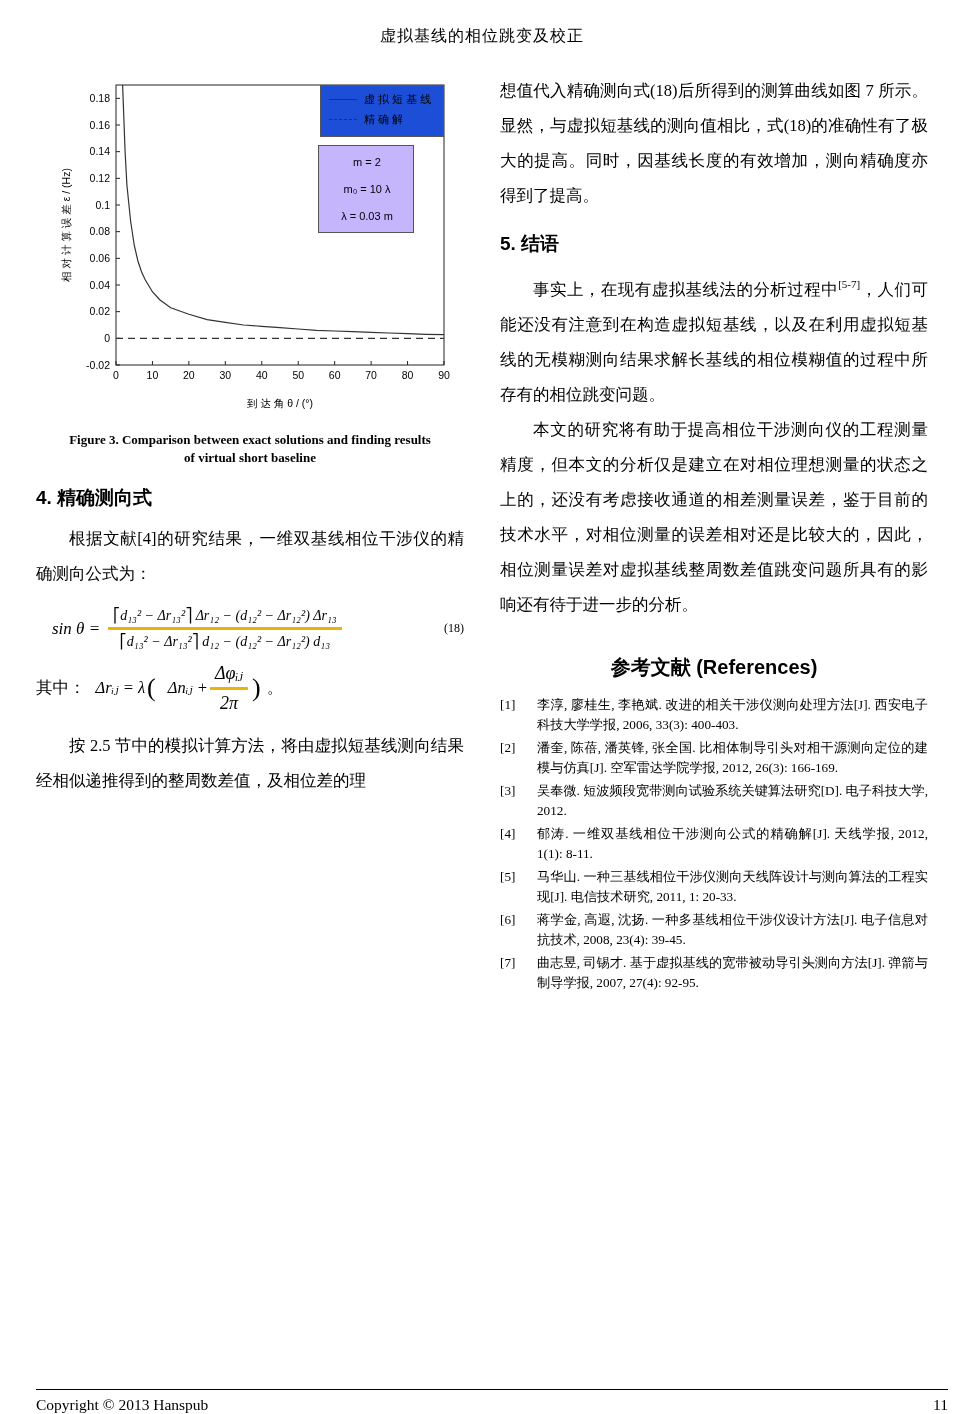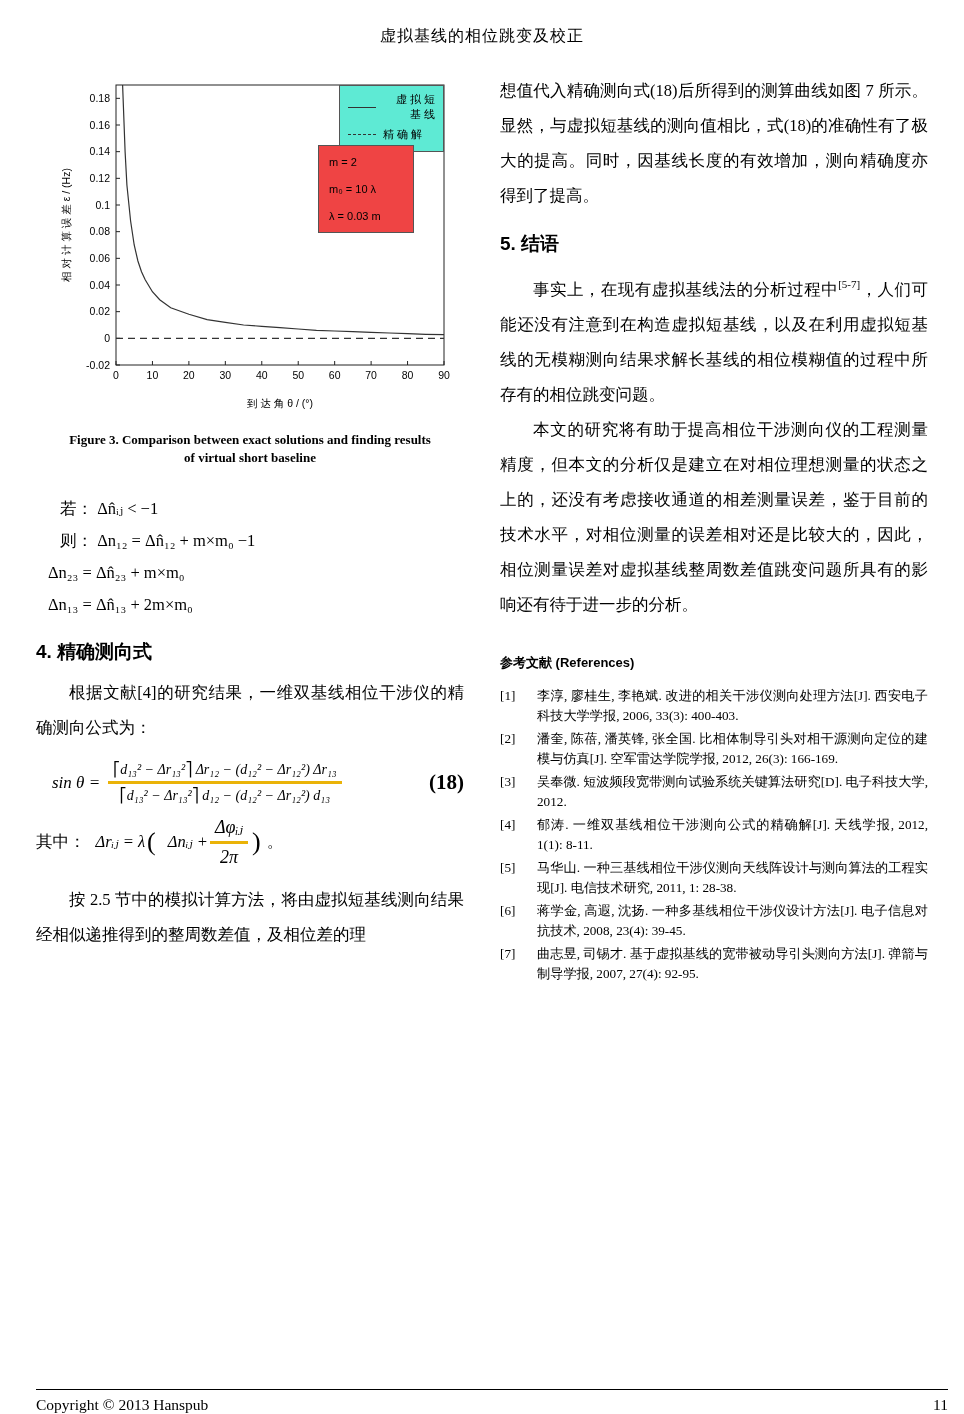--- a/index.html
+++ b/index.html
@@ -13,31 +13,31 @@
     font-family:"Liberation Serif","DejaVu Serif",serif;
     overflow:hidden;
   }
   .header { padding-top:10px; text-align:center; font-size:16px; letter-spacing:1px; }
   .columns { display:flex; gap:36px; padding:0 36px; margin-top:26px; }
   .col { width:428px; }
 
   
   .chart-wrap { position:relative; width:392px; margin-left:22px; }
   .legend-box {
-    position:absolute; top:12px; right:6px; width:105px;
-    border:1px solid #555; background:#5eead4; padding:6px 8px 4px 8px;
+    position:absolute; top:12px; right:6px; width:124px;
+    border:1px solid #555; background:#1d4ed8; padding:6px 8px 4px 8px;
     font-family:"Liberation Sans","DejaVu Sans",sans-serif; font-size:11px;text-align:right;
   }
   .legend-row { display:flex; align-items:center; margin-bottom:5px; }
   .legend-sample { display:inline-block; width:28px; height:0; border-top:1px solid #333; margin-right:7px; flex:none; }
   .legend-sample.dashed { border-top:1px dashed #333; }
   .anno-box {
     position:absolute; top:72px; right:36px; width:96px;
-    border:1px solid #555; background:#ef4444; padding:10px 8px 8px 10px;
-    font-family:"Liberation Sans","DejaVu Sans",sans-serif; font-size:11px;
+    border:1px solid #555; background:#c4b5fd; padding:10px 8px 8px 10px;
+    font-family:"Liberation Sans","DejaVu Sans",sans-serif; font-size:11px;text-align:center;
   }
   .anno-line { margin-bottom:15px; }
   .anno-line:last-child { margin-bottom:2px; }
 
   .caption { margin-top:16px; text-align:center; }
   .caption .en { font-weight:bold; font-size:13px; line-height:18px; }
   .caption .zh { font-weight:bold; font-size:13px; line-height:20px; margin-top:4px;
                  font-family:"Liberation Sans","DejaVu Sans",sans-serif; }
 
   
@@ -53,30 +53,30 @@
   }
   .para { font-size:16.5px; line-height:35px; text-align:justify; }
   .para.indent { text-indent:2em; }
   .para sup { font-size:11px; }
 
   .equation { display:flex; align-items:center; margin:16px 0 10px 0; font-style:italic; }
   .equation .eq-lhs { font-size:17px; margin-left:16px; margin-right:8px; }
   .frac { display:inline-flex; flex-direction:column; text-align:center; font-size:14px; vertical-align:middle; }
   .frac .num { border-bottom:3px solid #eab308; padding:0 5px 3px 5px; }
   .frac .den { padding-top:3px; }
-  .equation .eq-no { margin-left:auto; font-style:normal; font-size:21px;font-weight:bold; }
+  .equation .eq-no { margin-left:auto; font-style:normal; font-size:12px; }
 
   .where-line { display:flex; align-items:center; margin:12px 0 14px 0; font-size:16.5px; }
   .where-line .math { font-style:italic; margin-left:10px; }
   .big-paren { font-size:26px; font-weight:300; margin:0 2px; }
   .frac.small { font-size:18px; font-style:italic; margin:0 2px; }
   .where-suffix { margin-left:4px; }
 
   
-  .refs-heading { margin-top:32px; margin-bottom:14px; font-family:"Liberation Sans","DejaVu Sans",sans-serif; font-weight:bold; font-size:13px; }
+  .refs-heading { margin-top:32px; margin-bottom:14px; font-family:"Liberation Sans","DejaVu Sans",sans-serif; font-weight:bold; font-size:20px;text-align:center; }
   .ref-item { display:flex; font-size:13.2px; line-height:20.5px; margin-bottom:2px; text-align:justify; }
   .ref-num { width:37px; flex:none; }
   .ref-text { flex:1; }
 
   
   .footer {
     position:absolute; left:36px; right:16px; bottom:16px;
     border-top:1px solid #000; padding-top:6px;
     display:flex; justify-content:space-between;
     font-size:15.5px;
@@ -160,26 +160,20 @@
           <div class="anno-line">m₀ = 10 λ</div>
           <div class="anno-line">λ = 0.03 m</div>
         </div>
       </div>
 
       <div class="caption">
         <div class="en">Figure 3. Comparison between exact solutions and finding results</div>
         <div class="en">of virtual short baseline</div>
       </div>
 
-      <div class="math-block">
-        <div class="math-line">若：  Δn̂ᵢⱼ &lt; −1</div>
-        <div class="math-line">则：  Δn₁₂ = Δn̂₁₂ + m×m₀ −1</div>
-        <div class="math-line">Δn₂₃ = Δn̂₂₃ + m×m₀</div>
-        <div class="math-line">Δn₁₃ = Δn̂₁₃ + 2m×m₀</div>
-      </div>
 
 
       <div class="sec-heading">4.  精确测向式</div>
 
       <p class="para indent">根据文献[4]的研究结果，一维双基线相位干涉仪的精确测向公式为：</p>
 
       <div class="equation">
         <span class="eq-lhs">sin θ =</span>
         <span class="frac">
           <span class="num">⎡d₁₃² − Δr₁₃²⎤ Δr₁₂ − (d₁₂² − Δr₁₂²) Δr₁₃</span>
@@ -230,21 +224,21 @@
           <div class="ref-item">
           <span class="ref-num">[3]</span>
           <span class="ref-text">吴奉微. 短波频段宽带测向试验系统关键算法研究[D]. 电子科技大学, 2012.</span>
         </div>
           <div class="ref-item">
           <span class="ref-num">[4]</span>
           <span class="ref-text">郁涛. 一维双基线相位干涉测向公式的精确解[J]. 天线学报, 2012, 1(1): 8-11.</span>
         </div>
           <div class="ref-item">
           <span class="ref-num">[5]</span>
-          <span class="ref-text">马华山. 一种三基线相位干涉仪测向天线阵设计与测向算法的工程实现[J]. 电信技术研究, 2011, 1: 28-38.</span>
+          <span class="ref-text">马华山. 一种三基线相位干涉仪测向天线阵设计与测向算法的工程实现[J]. 电信技术研究, 2011, 1: 20-33.</span>
         </div>
           <div class="ref-item">
           <span class="ref-num">[6]</span>
           <span class="ref-text">蒋学金, 高遐, 沈扬. 一种多基线相位干涉仪设计方法[J]. 电子信息对抗技术, 2008, 23(4): 39-45.</span>
         </div>
           <div class="ref-item">
           <span class="ref-num">[7]</span>
           <span class="ref-text">曲志昱, 司锡才. 基于虚拟基线的宽带被动导引头测向方法[J]. 弹箭与制导学报, 2007, 27(4): 92-95.</span>
         </div>
         </div>

